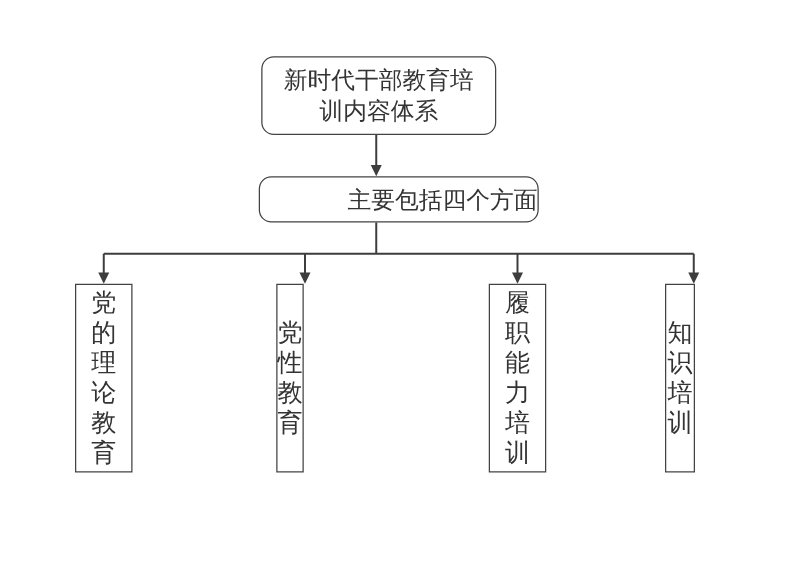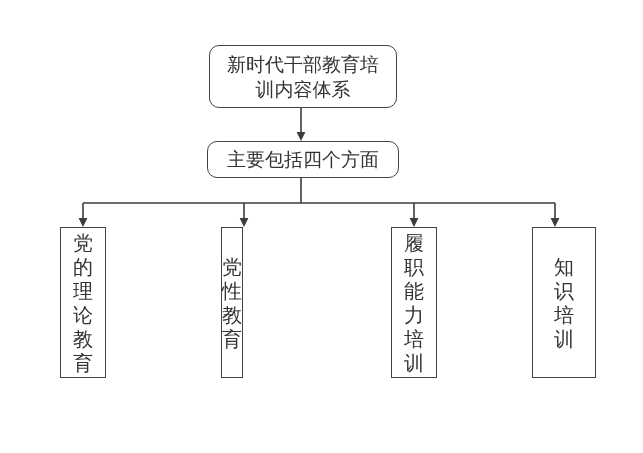--- a/index.html
+++ b/index.html
@@ -44,40 +44,41 @@
     height: 63px;
     font-size: 19px;
     line-height: 25px;
   }
   .root-box .label {
     max-width: 160px;
   }
   .summary-box {
     left: 207px;
     top: 141px;
-    width: 192px;
+    width: 224px;
     height: 37px;
     font-size: 19px;
+    justify-content: flex-end;
   }
   .branch-box {
     top: 227px;
     width: 46px;
     height: 151px;
     font-size: 20px;
     line-height: 24px;
   }
   .branch-box .label {
     width: 1.1em;
     word-break: break-all;
     text-align: center;
   }
   .branch-a { left: 60px;  width: 46px; }
   .branch-b { left: 221px; width: 22px; }
   .branch-c { left: 391px; width: 46px; }
-  .branch-d { left: 532px; width: 64px; }
+  .branch-d { left: 532px; width: 24px; }
 </style>
 </head>
 <body>
 
 <div class="canvas">
 
   <svg class="connectors" viewBox="0 0 643 453" xmlns="http://www.w3.org/2000/svg" aria-hidden="true">
     <g stroke="#3d3d3d" stroke-width="1.6" fill="none">
 
       <path d="M301,108 L301,133"></path>

